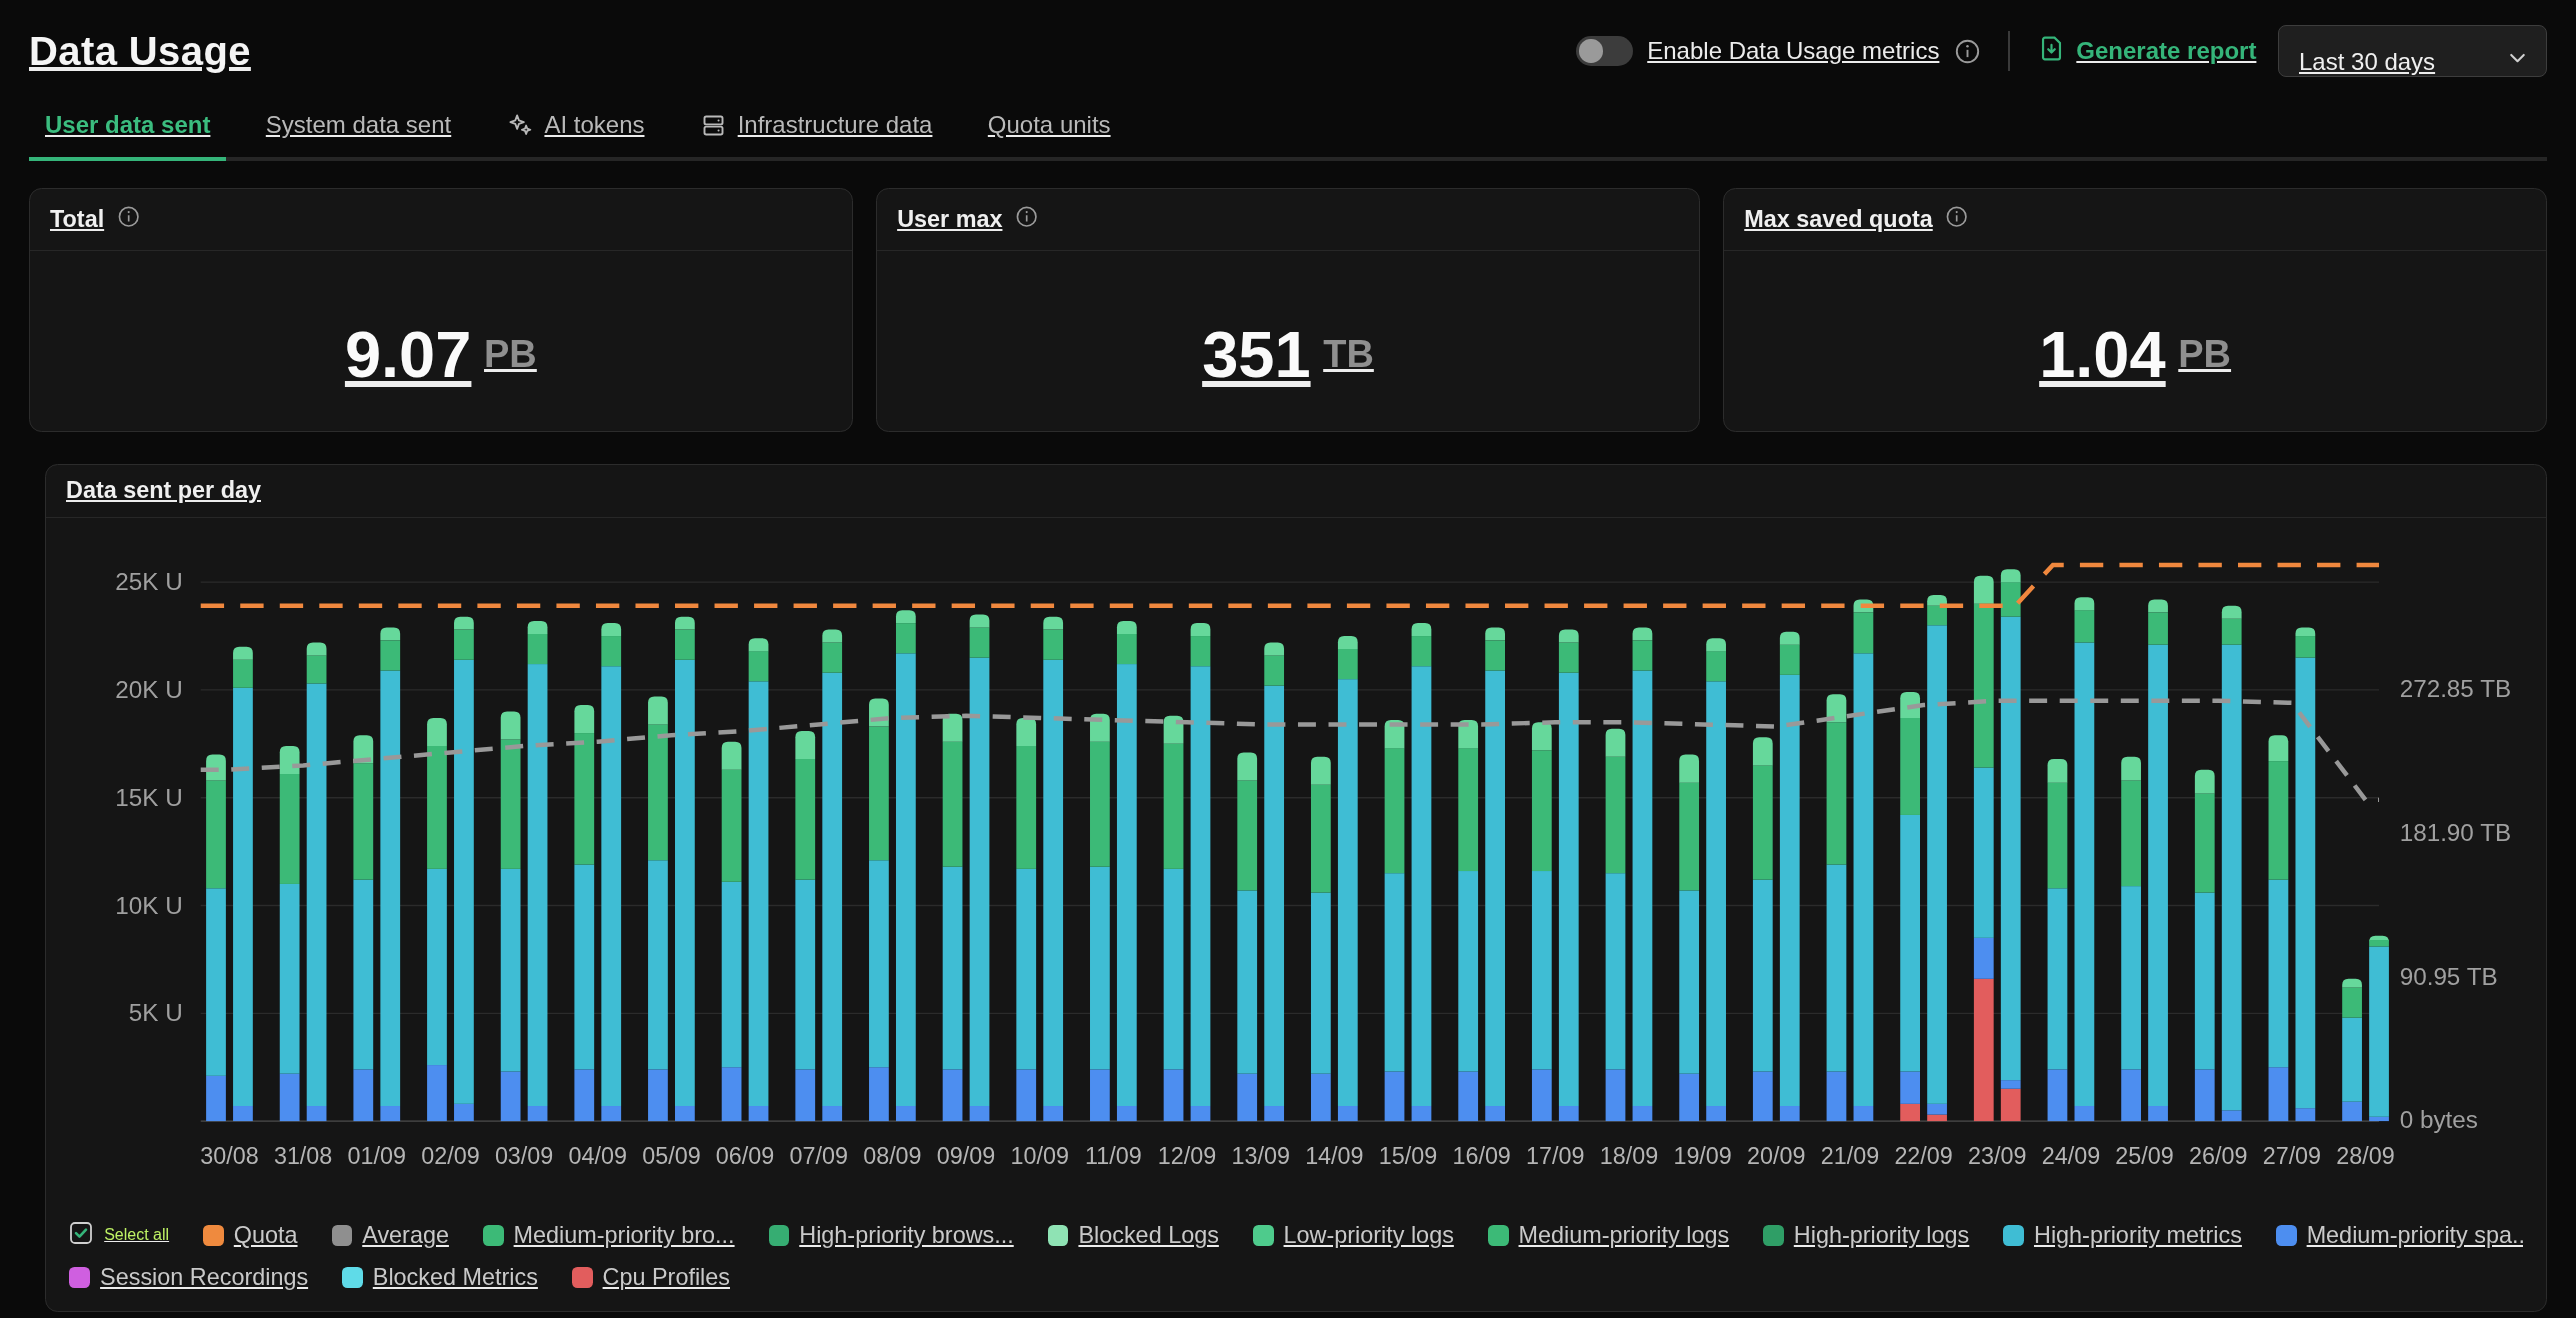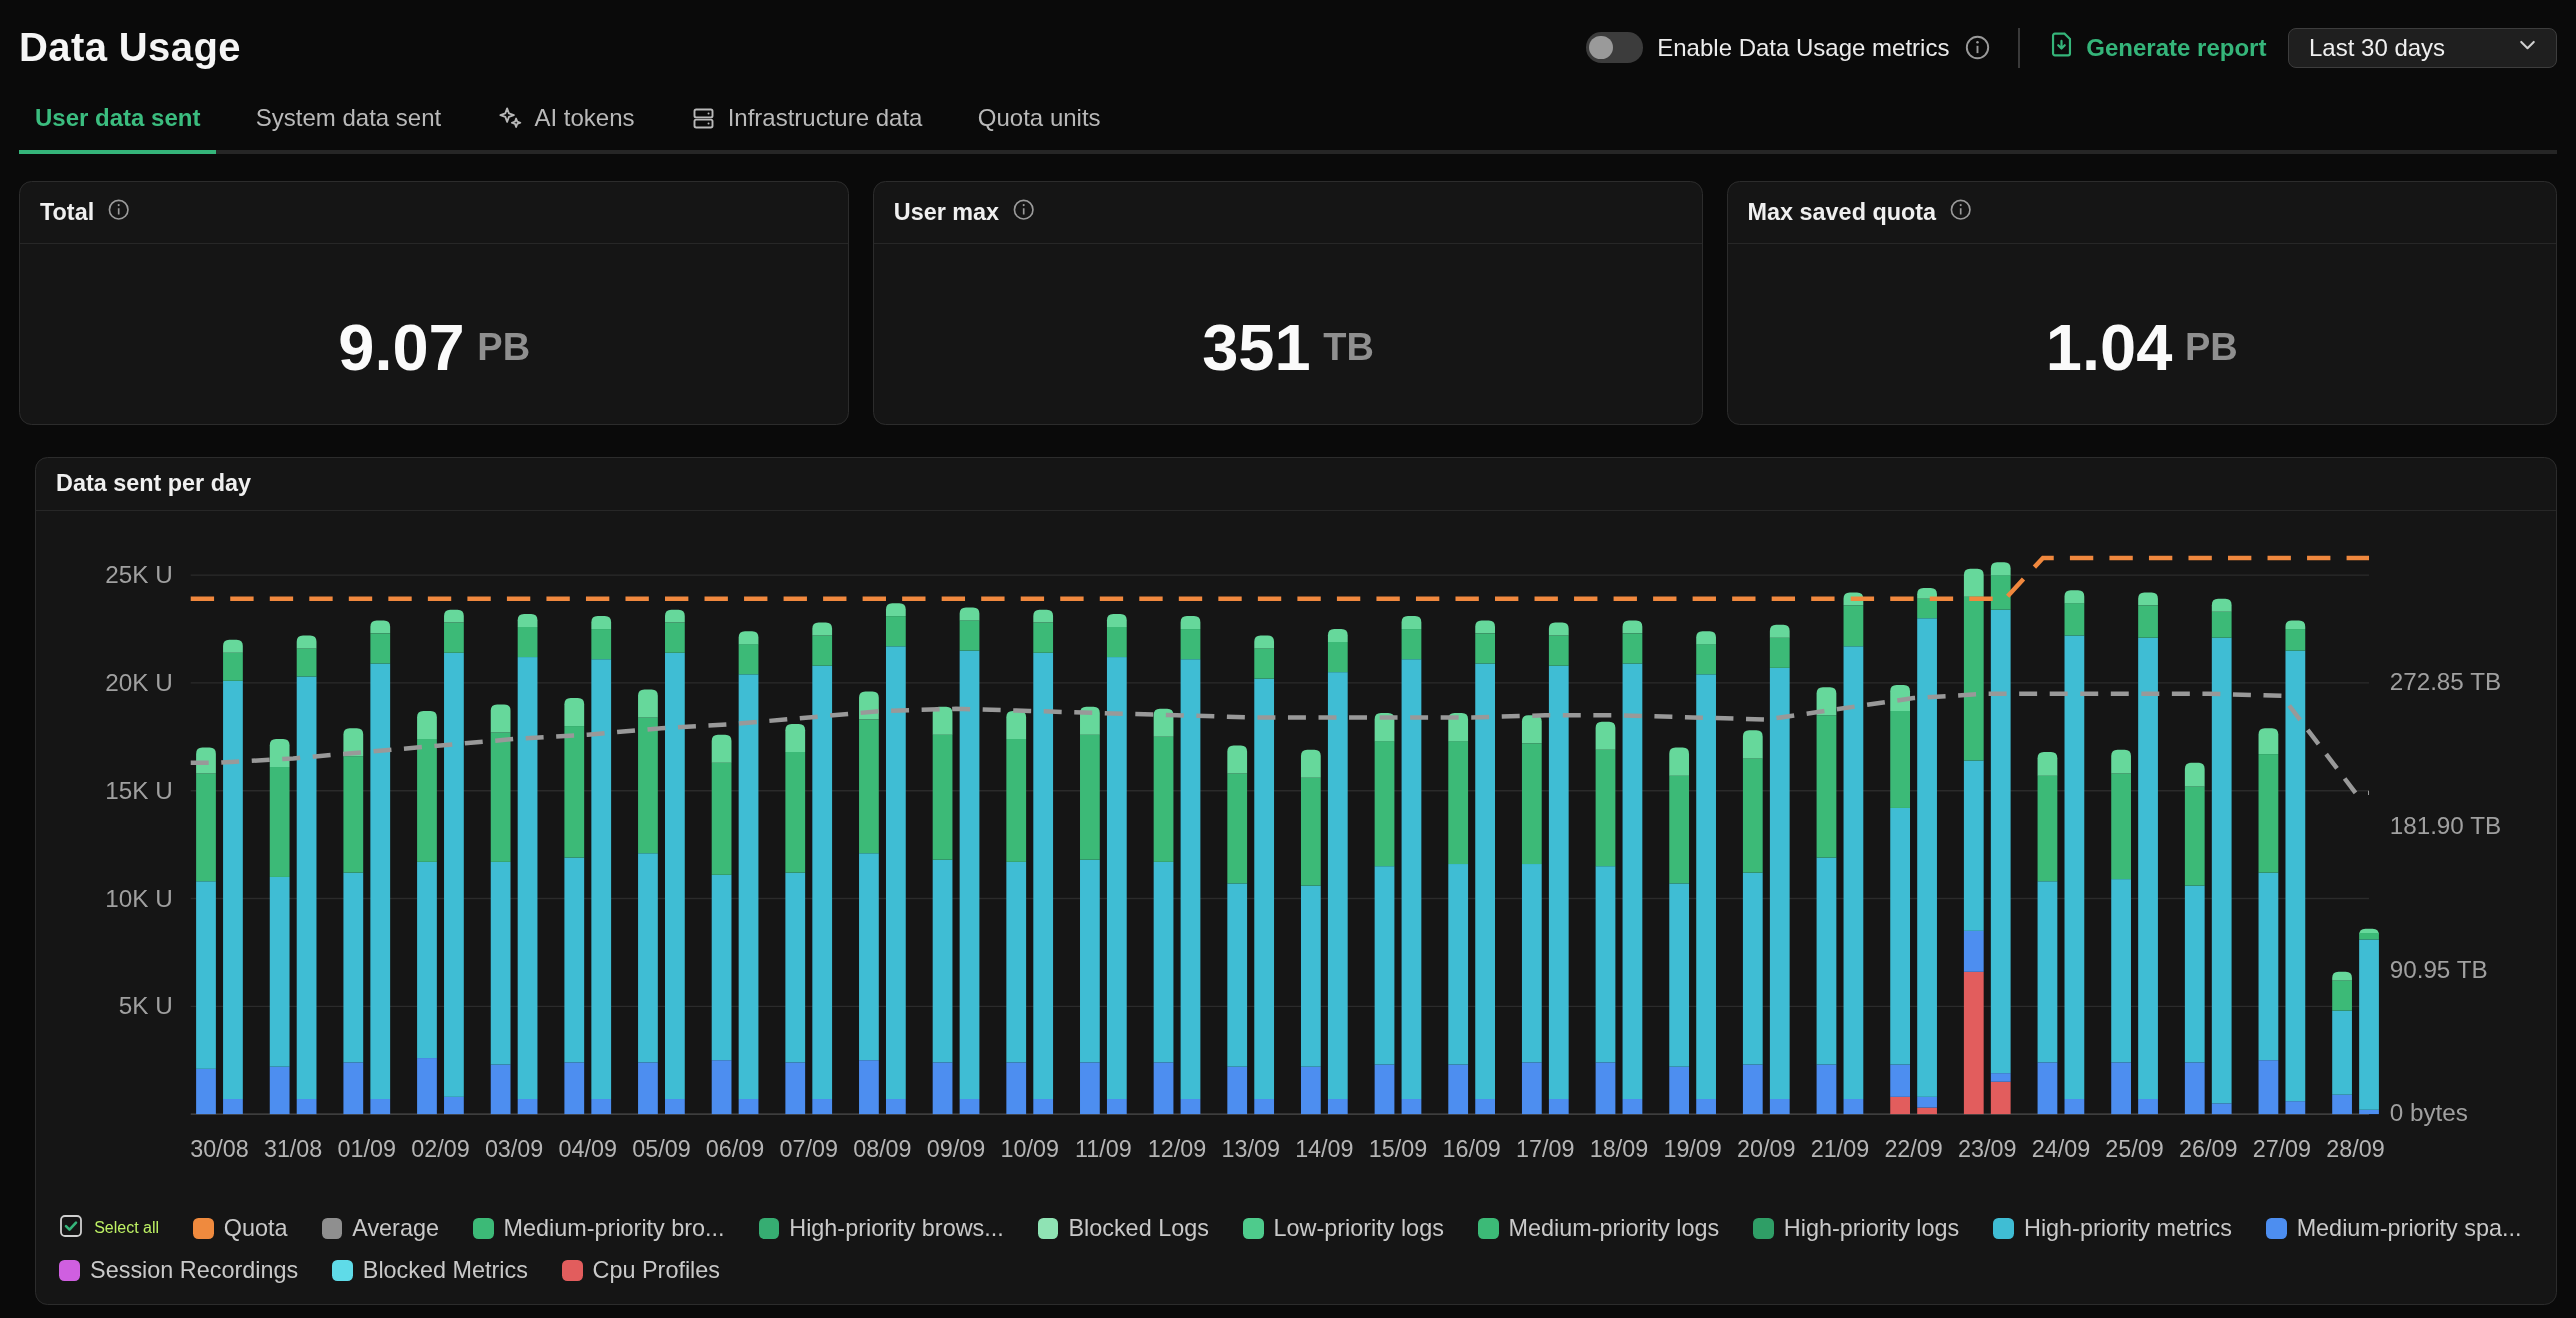--- a/index.html
+++ b/index.html
@@ -1,31 +1,31 @@
 <!DOCTYPE html>
 <html style="font-size:14.4px"><head>
 <meta charset="utf-8">
 <style>
   * { margin:0; padding:0; box-sizing:border-box; }
   html,body { width:2576px; height:1319px; background:#0a0a0a; font-family:"Liberation Sans", sans-serif; color:#ededed; overflow:hidden; }
-  .page { width:2576px; height:1319px; padding:0 19px; }
+  .page { width:2576px; height:1319px; padding:0 29px;text-decoration:underline; }
 
   
   .topbar { display:flex; justify-content:space-between; align-items:center; padding-top:25px; }
   .page-title { font-size:40px; font-weight:700; color:#f5f5f5; letter-spacing:0.4px; }
   .controls { display:flex; align-items:center; gap:21.6px; }
   .toggle-group { display:flex; align-items:center; gap:14.4px; }
   .toggle { width:57px; height:30.5px; border-radius:15.3px; background:#3c3c3c; position:relative; cursor:pointer; }
   .toggle .knob { width:23.4px; height:23.4px; border-radius:50%; background:#9a9a9a; position:absolute; top:3.6px; left:3.6px; }
   .ctl-label { font-size:24px; color:#ececec; }
   .icon-info { width:27px; height:27px; display:inline-block; }
   .vdivider { width:1.8px; height:40px; background:#3a3a3a; margin:0 5.4px; }
   .gen-report { display:flex; align-items:center; gap:10.8px; color:#35b57a; font-size:24px; font-weight:600; cursor:pointer; }
   .view-dash { height:56px; padding:0 25px; background:transparent; border:1.8px solid #2f9e6b; border-radius:10.8px; color:#3bbd7f; font-size:24px; font-weight:600; font-family:inherit; cursor:pointer; }
-  .date-select { height:40px; min-width:269px; background:#1f1f1f; border:1.8px solid #3d3d3d; border-radius:8px; display:flex; align-items:center; justify-content:space-between; padding:0 16px 0 20px; gap:27px; font-size:24px; color:#f0f0f0; cursor:pointer; }
+  .date-select { height:52px; min-width:269px; background:#1f1f1f; border:1.8px solid #3d3d3d; border-radius:8px; display:flex; align-items:flex-end; justify-content:space-between; padding:0 16px 0 20px; gap:27px; font-size:24px; color:#f0f0f0; cursor:pointer; }
 
   
   .tabs { margin-top:34px; display:flex; gap:23.4px; border-bottom:4.5px solid #262626; }
   .tab { display:flex; align-items:center; gap:10.8px; font-size:24px; color:#b9b9b9; padding:0 16px 18px 16px; cursor:pointer; border-bottom:4.5px solid transparent; margin-bottom:-4.5px; white-space:nowrap; }
   .tab.active { color:#3bbd7f; font-weight:600; border-bottom-color:#35b57a; }
   .tab svg { display:block; }
 
   
   .cards { margin-top:27px; display:grid; grid-template-columns:1fr 1fr 1fr; gap:23.4px; }
   .card { background:#151515; border:1.8px solid #2c2c2c; border-radius:12.6px; height:244px; display:flex; flex-direction:column; overflow:hidden;gap:28px; }

